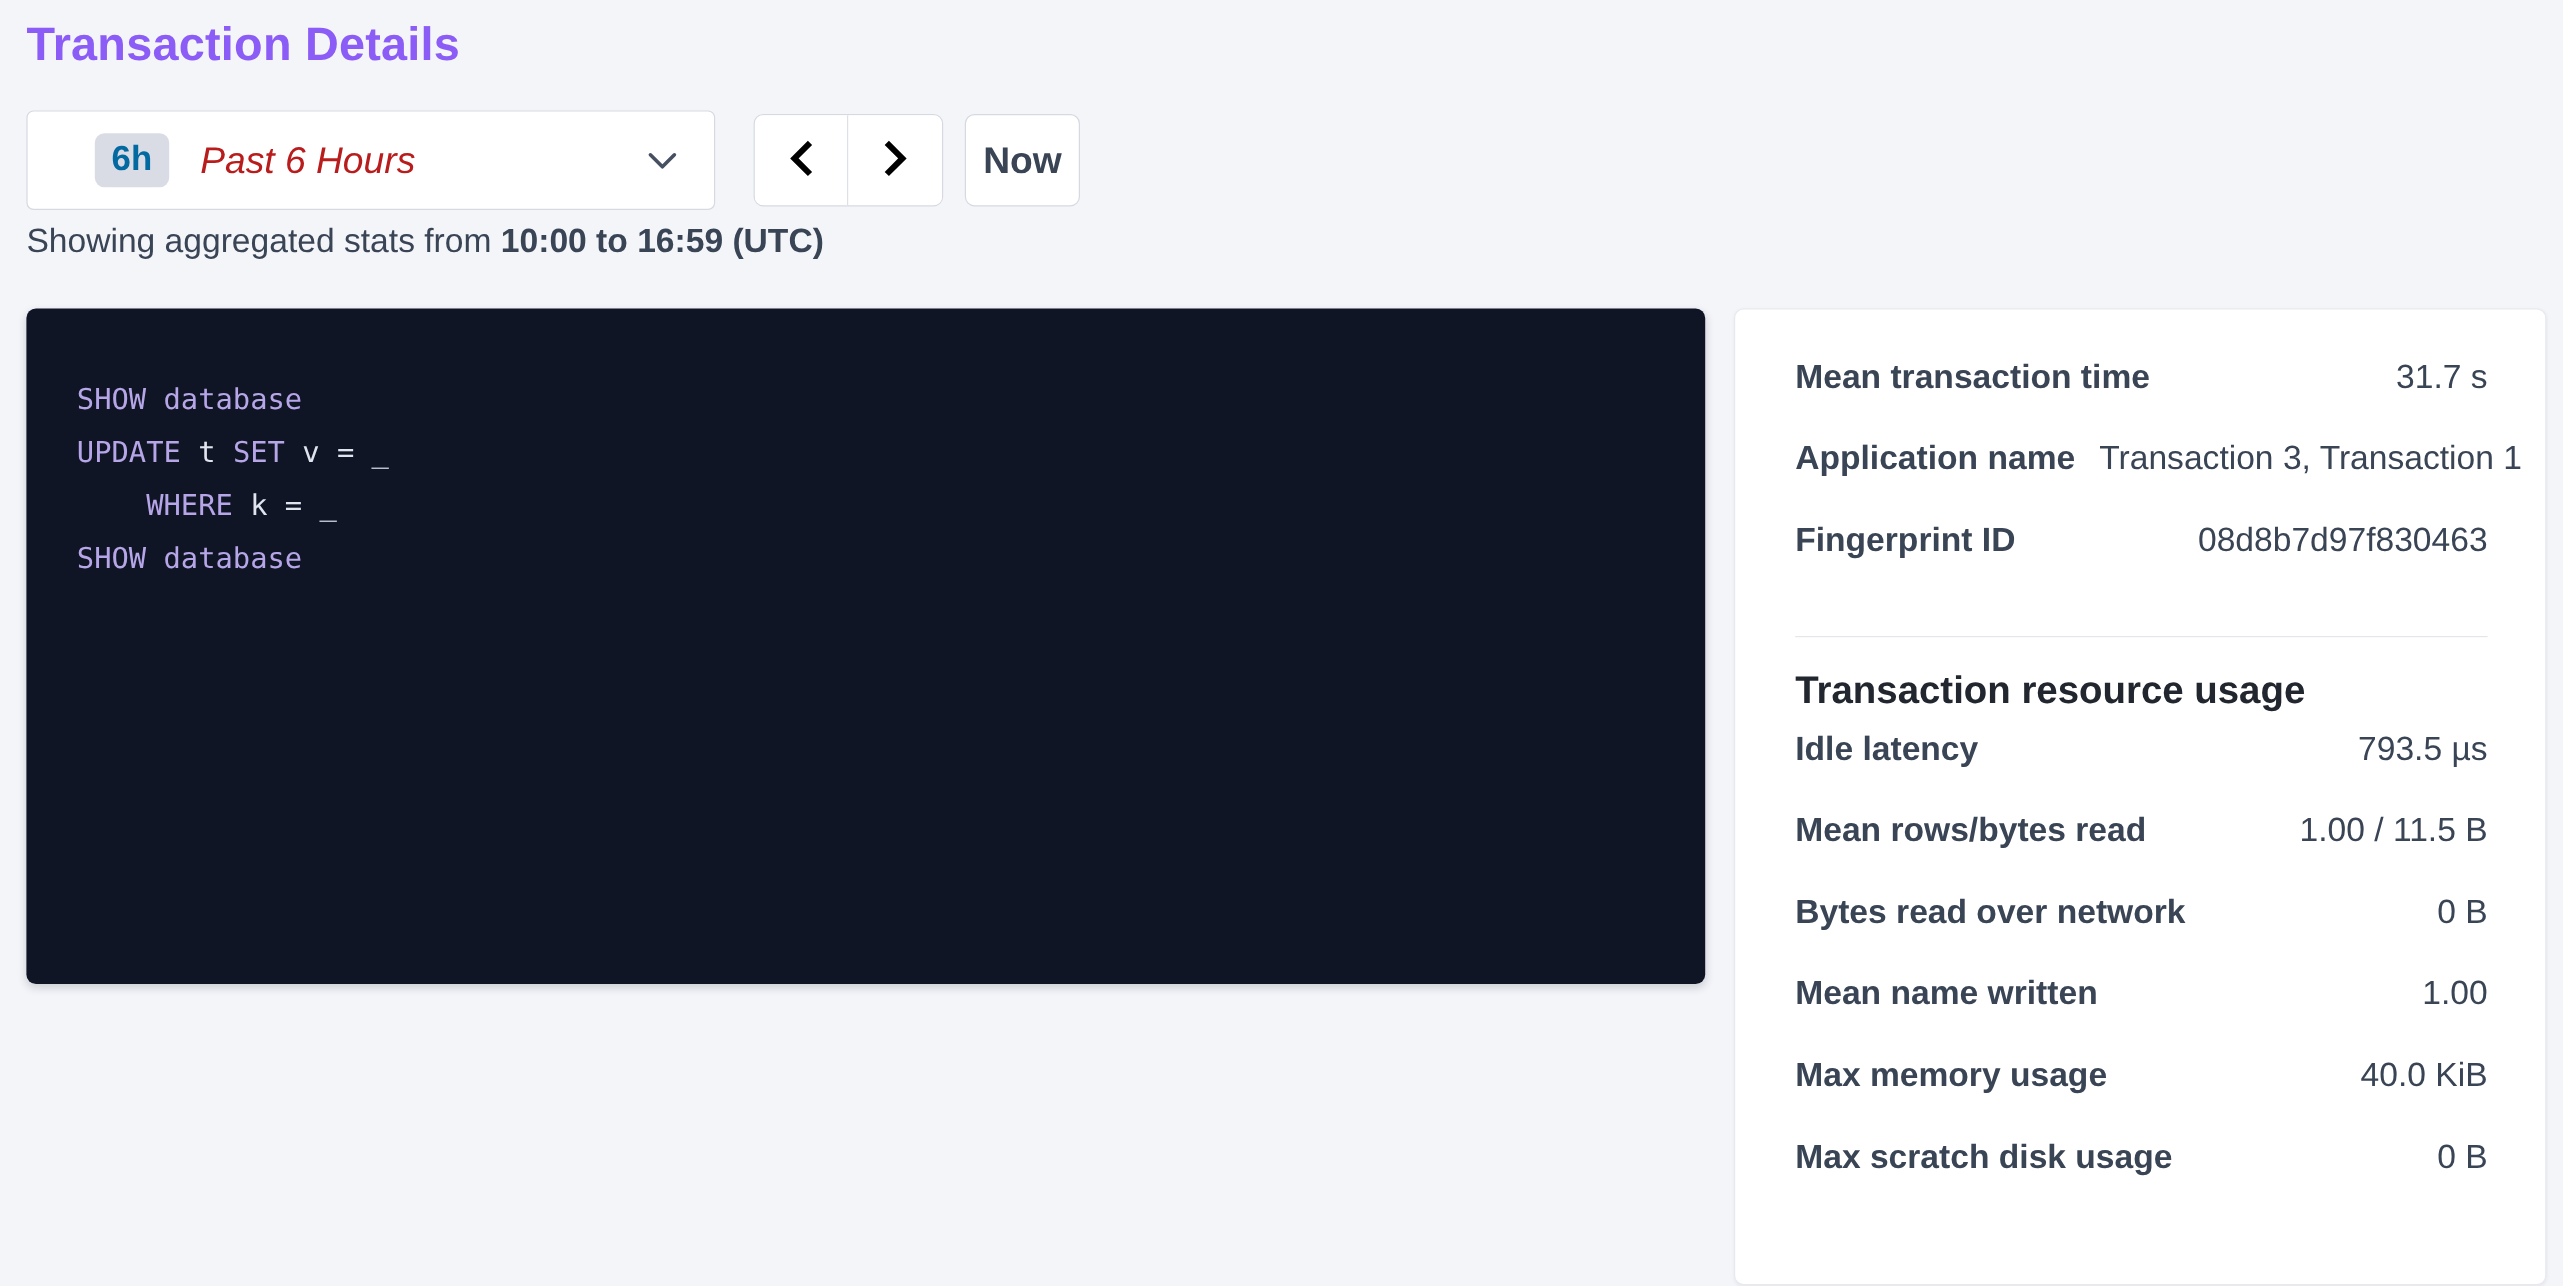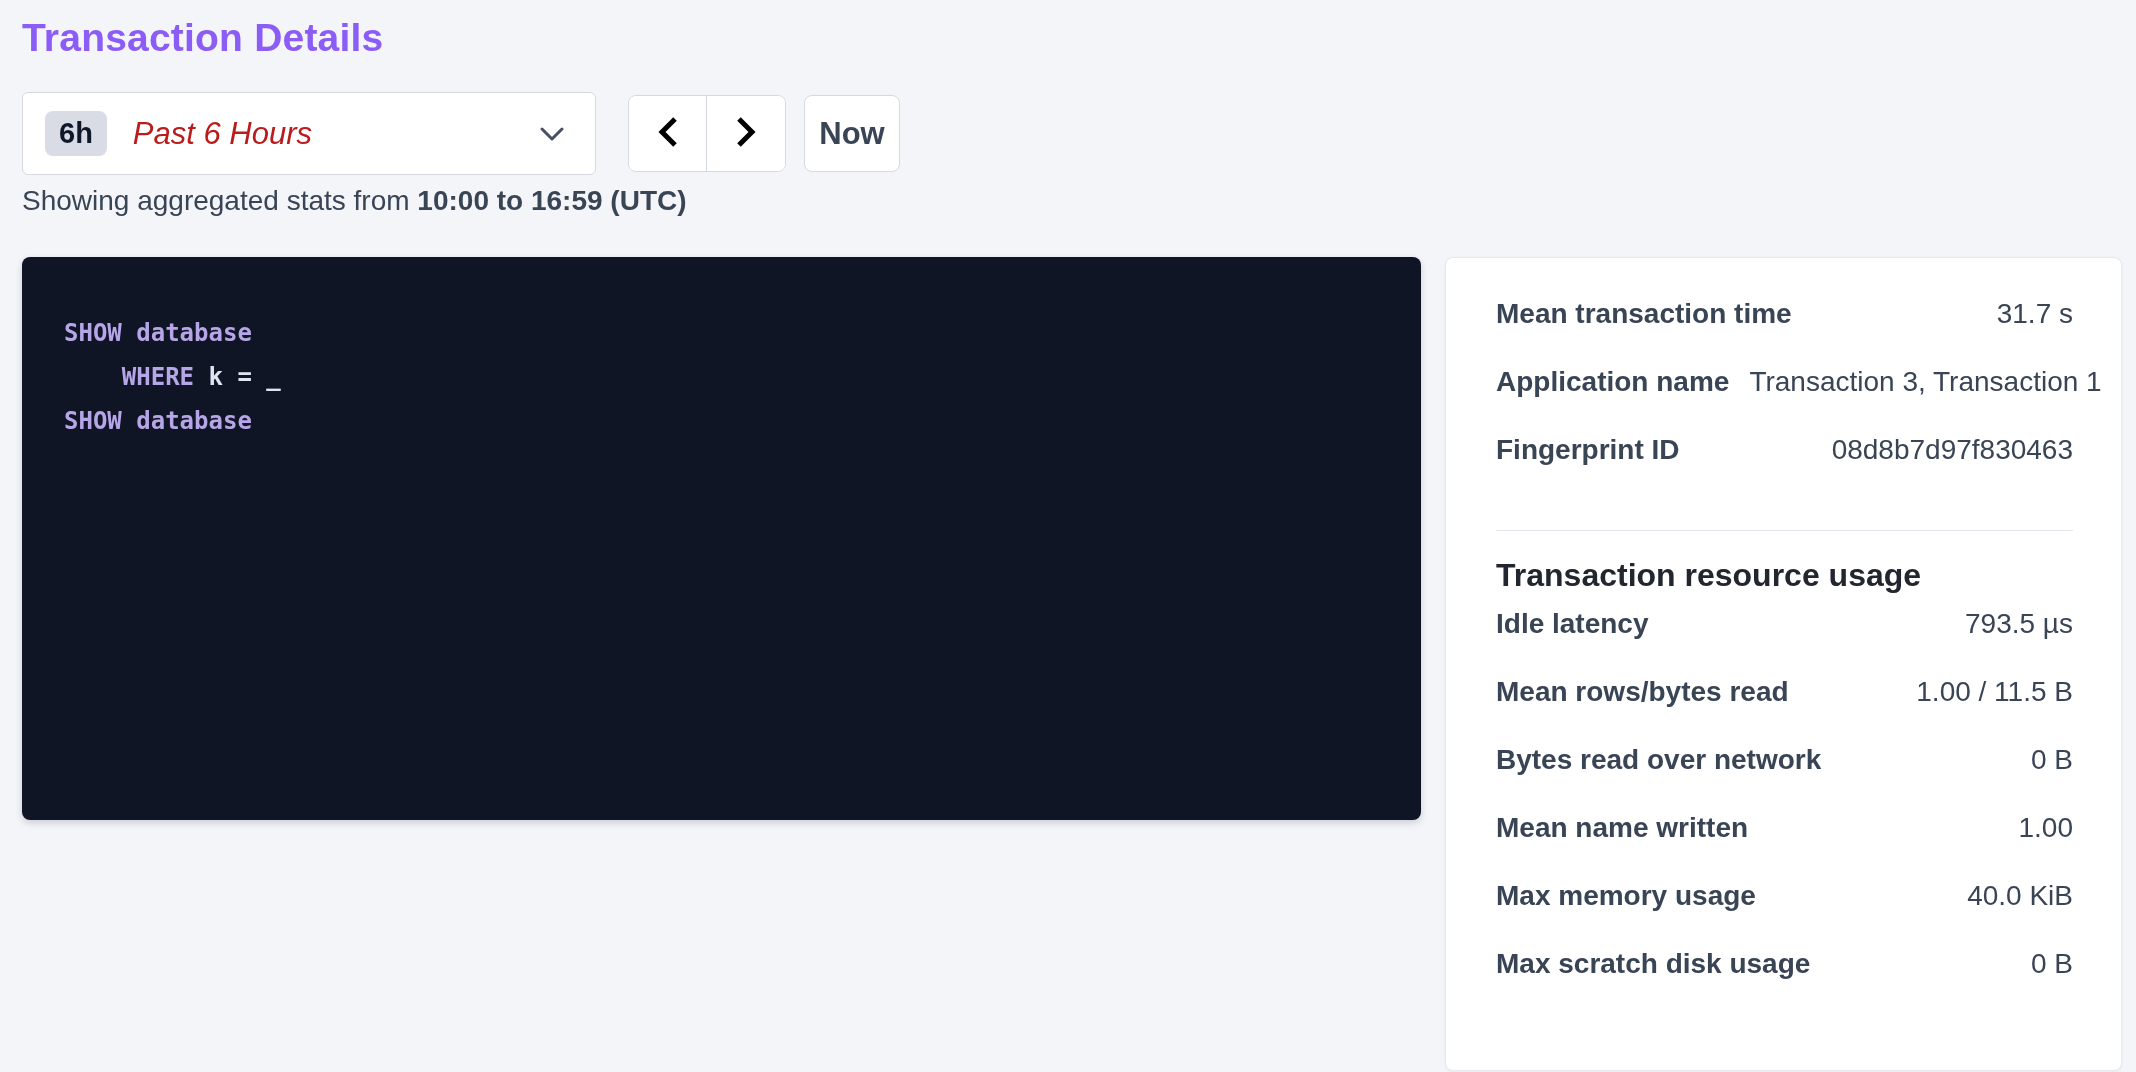--- a/index.html
+++ b/index.html
@@ -31,27 +31,28 @@
     background: #ffffff;
     border: 1px solid #d6d9e2;
     border-radius: 6px;
     display: flex; align-items: center;
     padding: 0 30px 0 22px;
     cursor: pointer;
     font-family: inherit;
   }
   .range-badge {
     background: #d9dce5;
-    color: #0f172a;
+    color: #0369a1;
     font-weight: 700;
     font-size: 29px;
     padding: 8px 14px;
     border-radius: 8px;
     margin-right: 26px;
     line-height: 1;
+    margin-left: 34px;
   }
   .range-label {
     font-size: 31px;
     color: #b91c1c;
     font-weight: 400;
     font-style: italic;
   }
   .range-chevron { margin-left: auto; display: flex; align-items: center; }
 
   .nav-group {
@@ -99,21 +100,21 @@
     align-items: flex-start;
   }
   .code-panel {
     width: 1399px; height: 563px;
     background: var(--code-bg, #101526);
     border-radius: 8px;
     padding: 54px 30px 12px 42px;
     box-shadow: 0 3px 7px rgba(25, 35, 60, 0.18);
     font-family: "DejaVu Sans Mono", "Liberation Mono", monospace;
     font-size: 24px;
-    font-weight: 700;
+    font-weight: 400;
     line-height: 44px;
   }
   .code-line { white-space: pre; }
   .tok-kw { color: var(--kw, #b6a6e8); }
   .tok-id { color: var(--ident, #e0e4ef); }
 
   .details-card {
     margin-left: 24px;
     width: 677px; height: 814px;
     background: #ffffff;
@@ -181,20 +182,21 @@
 
     <button class="now-btn">Now</button>
   </div>
 
   <p class="caption"><span>Showing aggregated stats from </span><strong>10:00 to 16:59 (UTC)</strong></p>
 
   <div class="main">
 
     <div class="code-panel" id="sqlBox">
         <div class="code-line"><span class="tok-kw">SHOW database</span></div>
+        <div class="code-line"><span class="tok-kw">UPDATE</span><span class="tok-id"> t </span><span class="tok-kw">SET</span><span class="tok-id"> v = _</span></div>
         <div class="code-line"><span class="tok-id">    </span><span class="tok-kw">WHERE</span><span class="tok-id"> k = _</span></div>
         <div class="code-line"><span class="tok-kw">SHOW database</span></div>
       </div>
 
     <aside class="details-card">
       <div id="summaryRows">
           <div class="row">
             <span class="lbl">Mean transaction time</span>
             <span class="val">31.7 s</span>
           </div>

